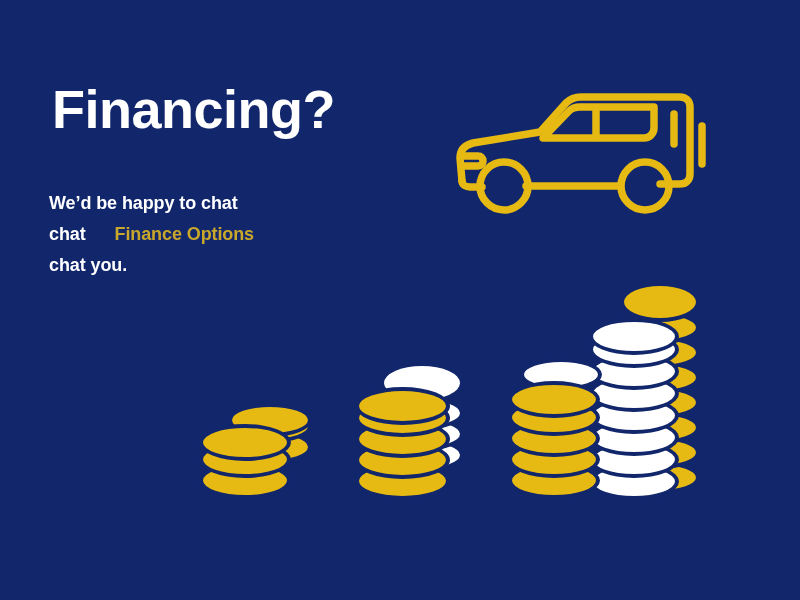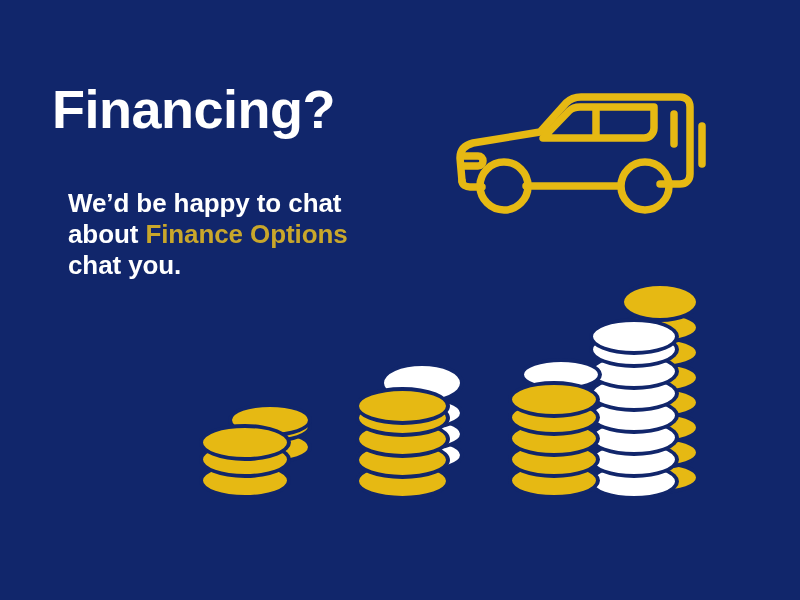--- a/index.html
+++ b/index.html
@@ -27,30 +27,30 @@
     top: 79px;
     font-size: 54px;
     line-height: 60px;
     font-weight: bold;
     color: #ffffff;
     letter-spacing: -0.5px;
     white-space: nowrap;
   }
   #subcopy {
     position: absolute;
-    left: 68px;
+    left: 49px;
     top: 188px;
-    font-size: 26px;
+    font-size: 18px;
     line-height: 31px;
     font-weight: bold;
     color: #ffffff;
     letter-spacing: -0.1px;
   }
   #subcopy .line { display: block; white-space: nowrap; }
-  #subcopy .highlight { color: #c9a72b; }
+  #subcopy .highlight { color: #c9a72b; margin-left: 24px; }
   
   #car-illustration {
     position: absolute;
     left: 448px;
     top: 86px;
     width: 260px;
     height: 132px;
   }
   
   .coin-stack { position: absolute; }
@@ -66,21 +66,21 @@
 </style>
 </head>
 <body>
 
 <div id="slide">
 
   <div id="headline">Financing?</div>
 
   <div id="subcopy">
     <span class="line">We’d be happy to chat</span>
-    <span class="line"><span>about </span><span class="highlight">Finance Options</span></span>
+    <span class="line"><span>chat </span><span class="highlight">Finance Options</span></span>
     <span class="line">chat you.</span>
   </div>
 
   <svg id="car-illustration" viewBox="0 0 260 132">
     <g fill="none" stroke="#e6b913" stroke-width="7.5" stroke-linecap="round" stroke-linejoin="round">
 
       <path d="M14,95 L12,72 C12,64 17,59 25,57 L92,46
                L118,17 C122,13 127,11 133,11
                L232,11 C238,11 242,15 242,21
                L242,88 C242,94 238,98 232,98

